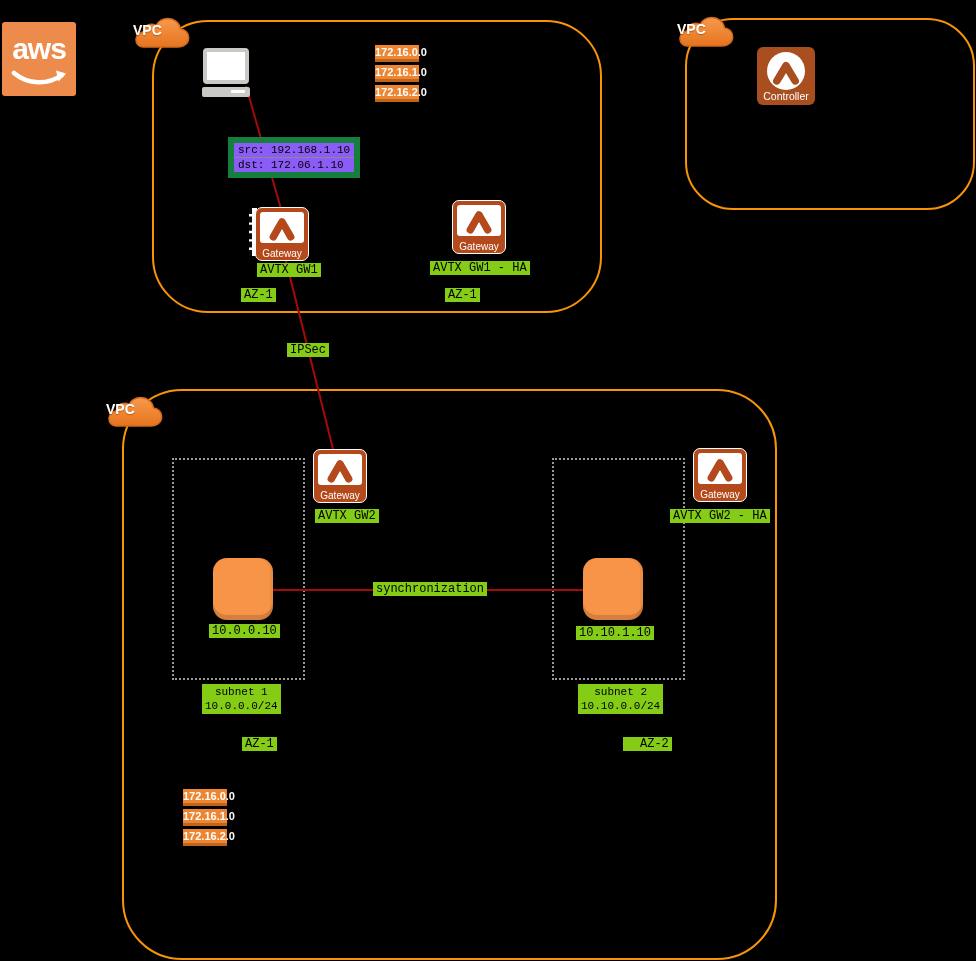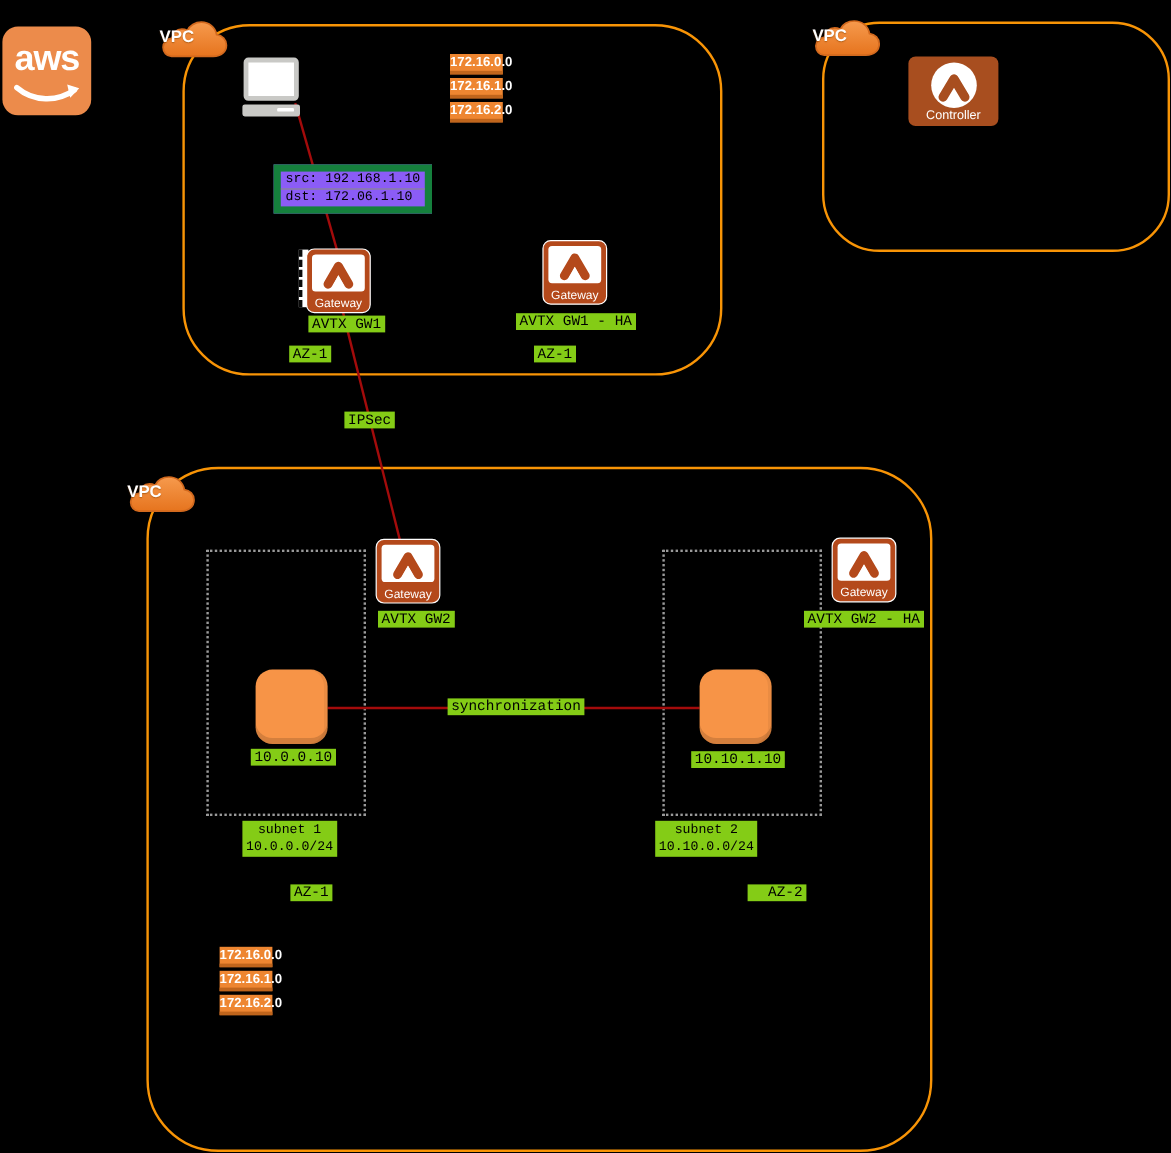--- a/index.html
+++ b/index.html
@@ -19,21 +19,21 @@
 
   
   .gw-icon{position:absolute;width:52px;height:52px;background:#B4491B;border:1px solid #fff;
       border-radius:7px;z-index:3;}
   .gw-panel{position:absolute;left:4px;top:4px;right:4px;height:31px;background:#fff;
       border-radius:3px;overflow:hidden;}
   .gw-panel svg{width:100%;height:100%;display:block;}
   .gw-text{position:absolute;left:0;bottom:1px;width:100%;text-align:center;color:#fff;
       font-size:10px;}
 
-  .ctrl-icon{position:absolute;width:58px;height:58px;background:#A84E1F;border-radius:6px;z-index:3;padding-left:17px;}
+  .ctrl-icon{position:absolute;width:58px;height:58px;background:#A84E1F;border-radius:6px;z-index:3;}
   .ctrl-circle{position:absolute;left:50%;top:5px;transform:translateX(-50%);width:38px;height:38px;
       background:#fff;border-radius:50%;overflow:hidden;}
   .ctrl-circle svg{width:100%;height:100%;display:block;}
   .ctrl-text{position:absolute;left:0;bottom:3px;width:100%;text-align:center;color:#fff;font-size:10.5px;}
 
   .instance{position:absolute;width:60px;height:62px;background:#F79447;border-radius:14px;
       box-shadow:inset 0 -5px 0 rgba(0,0,0,.14), inset -3px 0 0 rgba(0,0,0,.05);z-index:3;}
 
   
   .laptop{position:absolute;z-index:3;}
@@ -57,21 +57,21 @@
   .caption{position:absolute;background:#84cc16;color:#000;z-index:4;text-align:center;
       font-family:"Liberation Mono",monospace;font-size:11px;line-height:14px;padding:1px 3px;white-space:nowrap;}
 
   
   .badges{position:absolute;z-index:4;}
   .badge{width:44px;text-align:center;background:#EE8631;color:#fff;font-weight:bold;
       font-size:11px;line-height:14px;border-bottom:3px solid #C0651C;margin-bottom:3px;}
 
   
   .aws-logo{position:absolute;left:2px;top:22px;width:74px;height:74px;background:#EC8B4B;
-      border-radius:13px;z-index:5;}
+      border-radius:3px;z-index:5;}
   .aws-logo .aws-word{position:absolute;left:0;top:10px;width:100%;text-align:center;color:#fff;
       font-size:30px;font-weight:bold;letter-spacing:-1px;}
   .aws-logo svg{position:absolute;left:9px;top:48px;}
 
   
   #lines{position:absolute;left:0;top:0;z-index:2;pointer-events:none;}
 </style>
 </head>
 <body>
 
@@ -205,21 +205,21 @@
 
   <div class="instance" style="left:583px;top:558px;"></div>
   <div class="chip" style="left:576px;top:626px;">10.10.1.10</div>
 
   <div class="chip" style="left:373px;top:582px;">synchronization</div>
 
   <div class="caption" style="left:202px;top:684px;">
     <div>subnet 1</div>
     <div>10.0.0.0/24</div>
   </div>
-  <div class="caption" style="left:546px;top:684px;">
+  <div class="caption" style="left:578px;top:684px;">
     <div>subnet 2</div>
     <div>10.10.0.0/24</div>
   </div>
 
   <div class="chip" style="left:242px;top:737px;">AZ-1</div>
   <div class="chip" style="left:623px;top:737px;padding-left:17px;">AZ-2</div>
 
   <div class="badges" style="left:183px;top:789px;">
     <div class="badge">172.16.0.0</div>
     <div class="badge">172.16.1.0</div>

